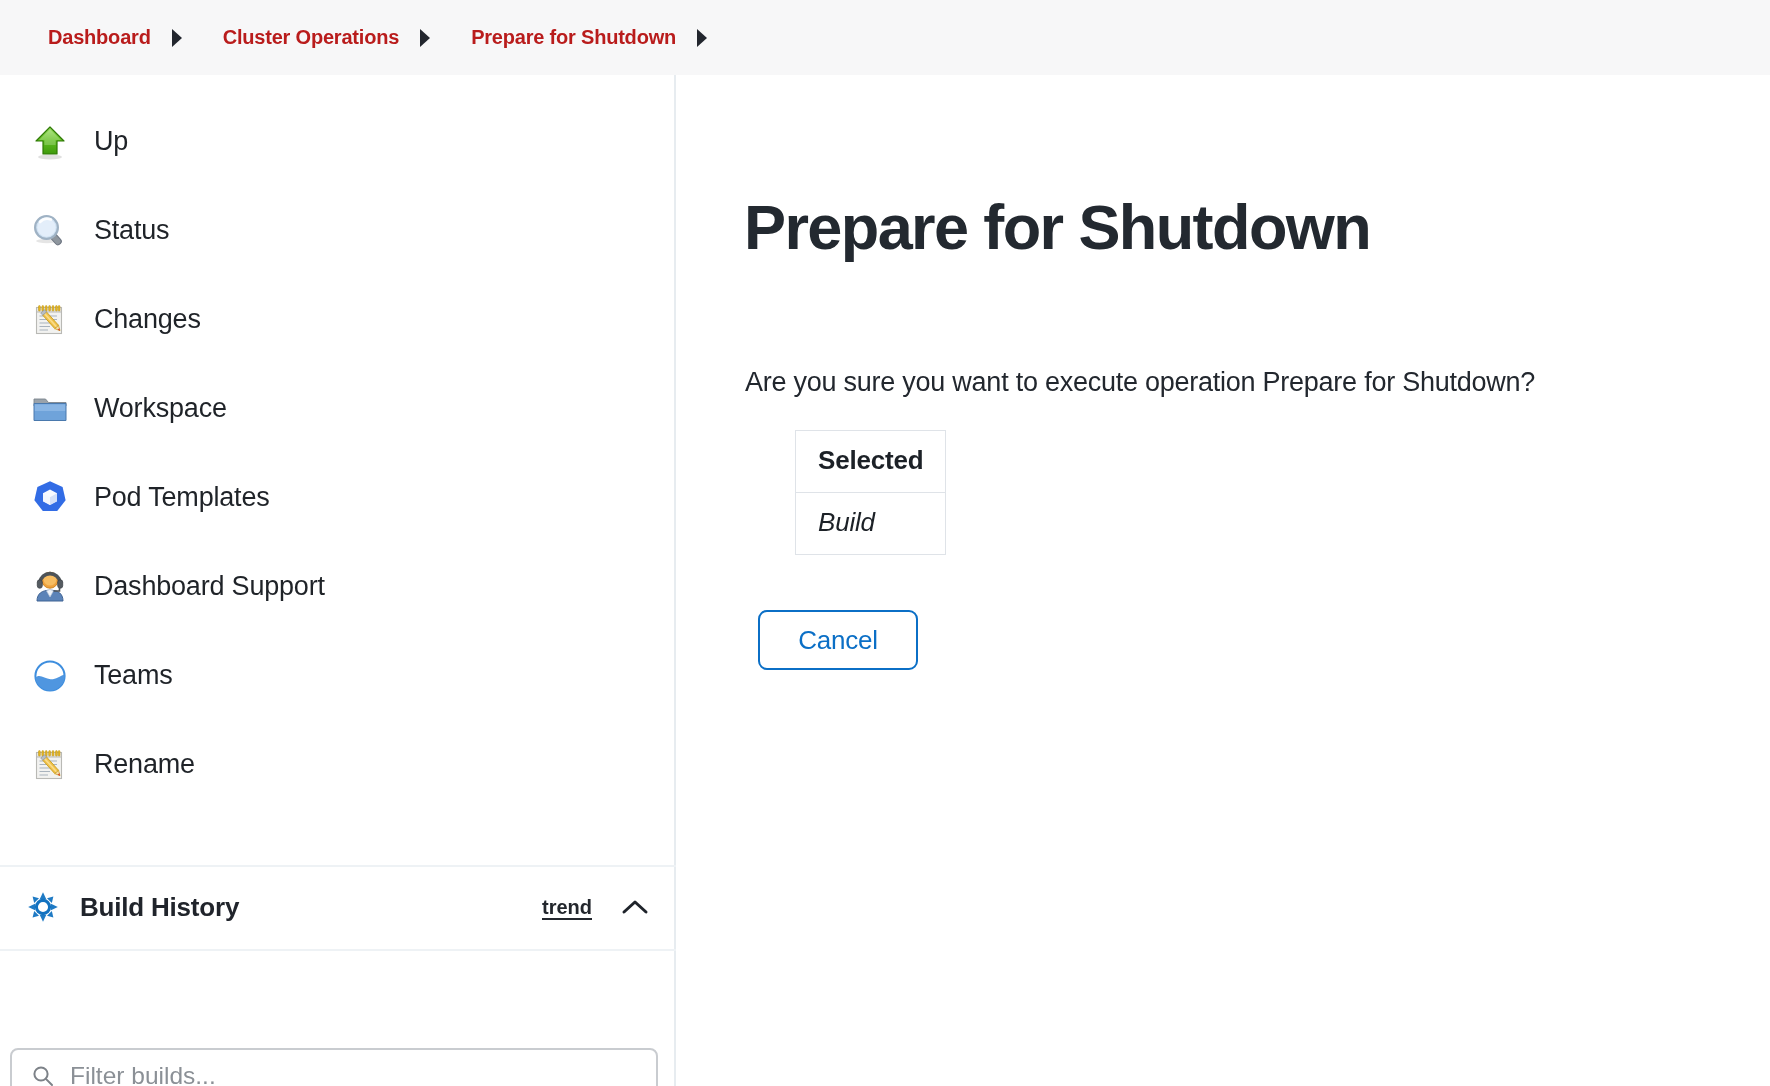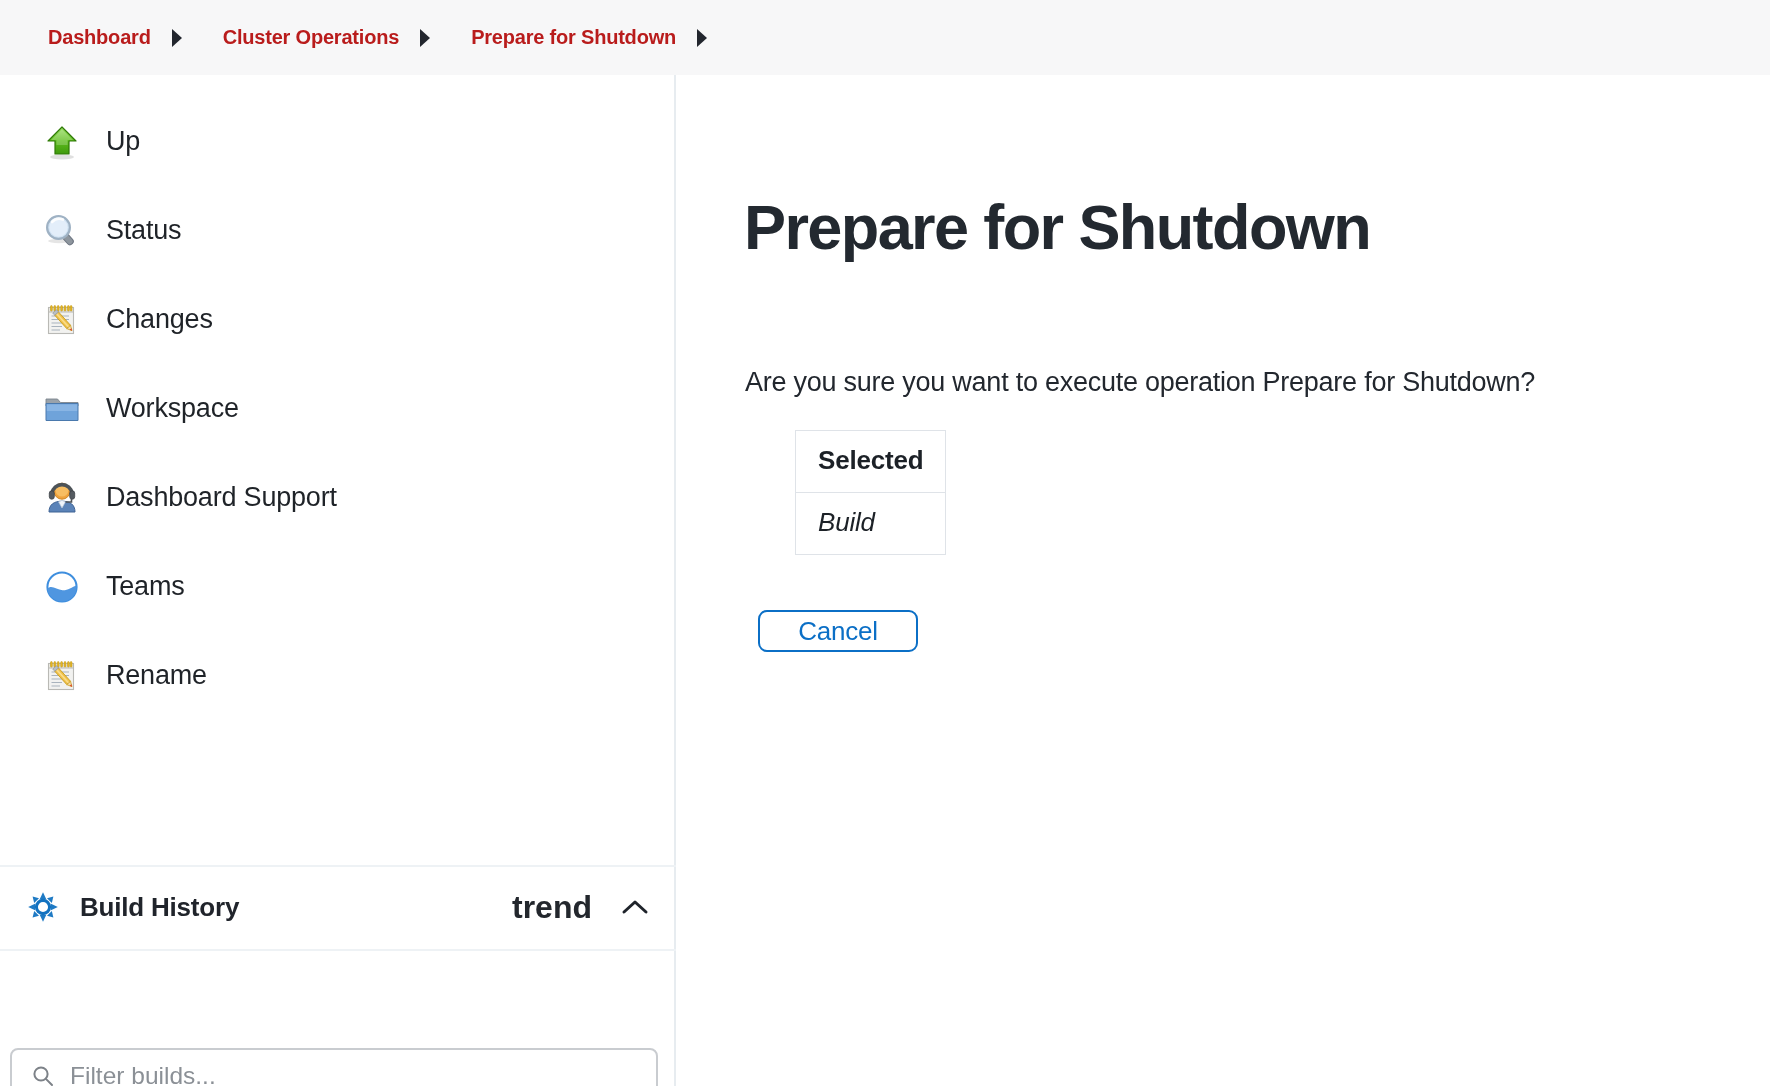--- a/index.html
+++ b/index.html
@@ -64,21 +64,21 @@
   
   .task-list {
     position: absolute;
     left: 0; top: 22px;
     width: 676px;
   }
   .task {
     display: flex;
     align-items: center;
     height: 89px;
-    padding-left: 40px;
+    padding-left: 28px;
     text-decoration: none;
     cursor: pointer;
   }
   .task-ico {
     width: 44px; height: 44px;
     flex: none;
     margin-right: 22px;
     display: flex;
     align-items: center;
     justify-content: center;
@@ -121,23 +121,24 @@
     color: #20242b;
     letter-spacing: -0.2px;
   }
   .bh-right {
     margin-left: auto;
     display: flex;
     align-items: center;
     gap: 26px;
   }
   .bh-trend {
-    font-size: 32px;
+    font-size: 20px;
     font-weight: 700;
     color: #23272d;
+    text-decoration: underline;
     text-underline-offset: 4px;
     cursor: pointer;
   }
   .bh-chevron {
     width: 34px; height: 34px;
     display: flex; align-items: center; justify-content: center;
     cursor: pointer;
   }
   .bh-bottom-rule {
     position: absolute;
@@ -215,21 +216,21 @@
   }
   .sel-table td {
     font-size: 26px;
     font-style: italic;
     color: #1c2127;
     letter-spacing: -0.2px;
   }
   .cancel-btn {
     position: absolute;
     left: 80px; top: 535px;
-    width: 160px; height: 42px;
+    width: 160px; height: 60px;
     border: 2px solid #0b6fc6;
     border-radius: 9px;
     background: #ffffff;
     color: #0b6fc6;
     font-family: "Liberation Sans", sans-serif;
     font-size: 26px;
     letter-spacing: -0.2px;
     cursor: pointer;
     display: flex;
     align-items: center;
@@ -334,20 +335,35 @@
         <span class="task-ico">
           <svg width="40" height="40" viewBox="0 0 40 40">
             <path d="M4 10 L15.5 10 L18.5 13.5 L36 13.5 L36 17 L4 17 Z" fill="#9aa2aa" stroke="#7c848c" stroke-width="0.9"></path>
             <path d="M4 14.5 L36 14.5 L36 31.5 L4 31.5 Z" fill="#6fa3da" stroke="#4a79ad" stroke-width="1"></path>
             <path d="M4.8 15.4 L35.2 15.4 L35.2 22 L4.8 22 Z" fill="#9ec5ec" opacity="0.55"></path>
           </svg>
         </span>
         <span class="task-label">Workspace</span>
       </a>
 
+      <a class="task">
+        <span class="task-ico">
+          <svg width="40" height="40" viewBox="0 0 40 40">
+            <path d="M20 3.2 L32.6 9 L35.6 22.2 L27.2 33 L12.8 33 L4.4 22.2 L7.4 9 Z" fill="#326ce5"></path>
+            <g fill="#ffffff">
+              <path d="M20 11.6 L27 15.3 L27 23.2 L20 27 L13 23.2 L13 15.3 Z" opacity="0.97"></path>
+            </g>
+            <g fill="#cfdcf7">
+              <path d="M20 19.3 L27 15.3 L27 23.2 L20 27 Z" opacity="0.85"></path>
+            </g>
+            <path d="M13 15.3 L20 19.3 L20 27 L13 23.2 Z" fill="#f2f6fe" opacity="0.9"></path>
+          </svg>
+        </span>
+        <span class="task-label">Pod Templates</span>
+      </a>
 
       <a class="task">
         <span class="task-ico">
           <svg width="40" height="40" viewBox="0 0 40 40">
             <path d="M7 34 C7 26.5 12 23.2 20 23.2 C28 23.2 33 26.5 33 34 Z" fill="#5b83b8" stroke="#3f6394" stroke-width="1"></path>
             <path d="M16.5 23.8 L20 30 L23.5 23.8 L20 22.4 Z" fill="#eef3fa" stroke="#b9c7d9" stroke-width="0.7"></path>
             <circle cx="20" cy="13.2" r="8" fill="#efa23d" stroke="#cf8420" stroke-width="1"></circle>
             <circle cx="20" cy="12.2" r="6.4" fill="#f7bd62"></circle>
             <path d="M9.8 15.5 A10.3 10.3 0 0 1 30.2 15.5" fill="none" stroke="#4d5358" stroke-width="3.6" stroke-linecap="round"></path>
             <rect x="7.3" y="12.8" width="5" height="8.4" rx="2.4" fill="#555b61" stroke="#3c4146" stroke-width="0.8"></rect>

